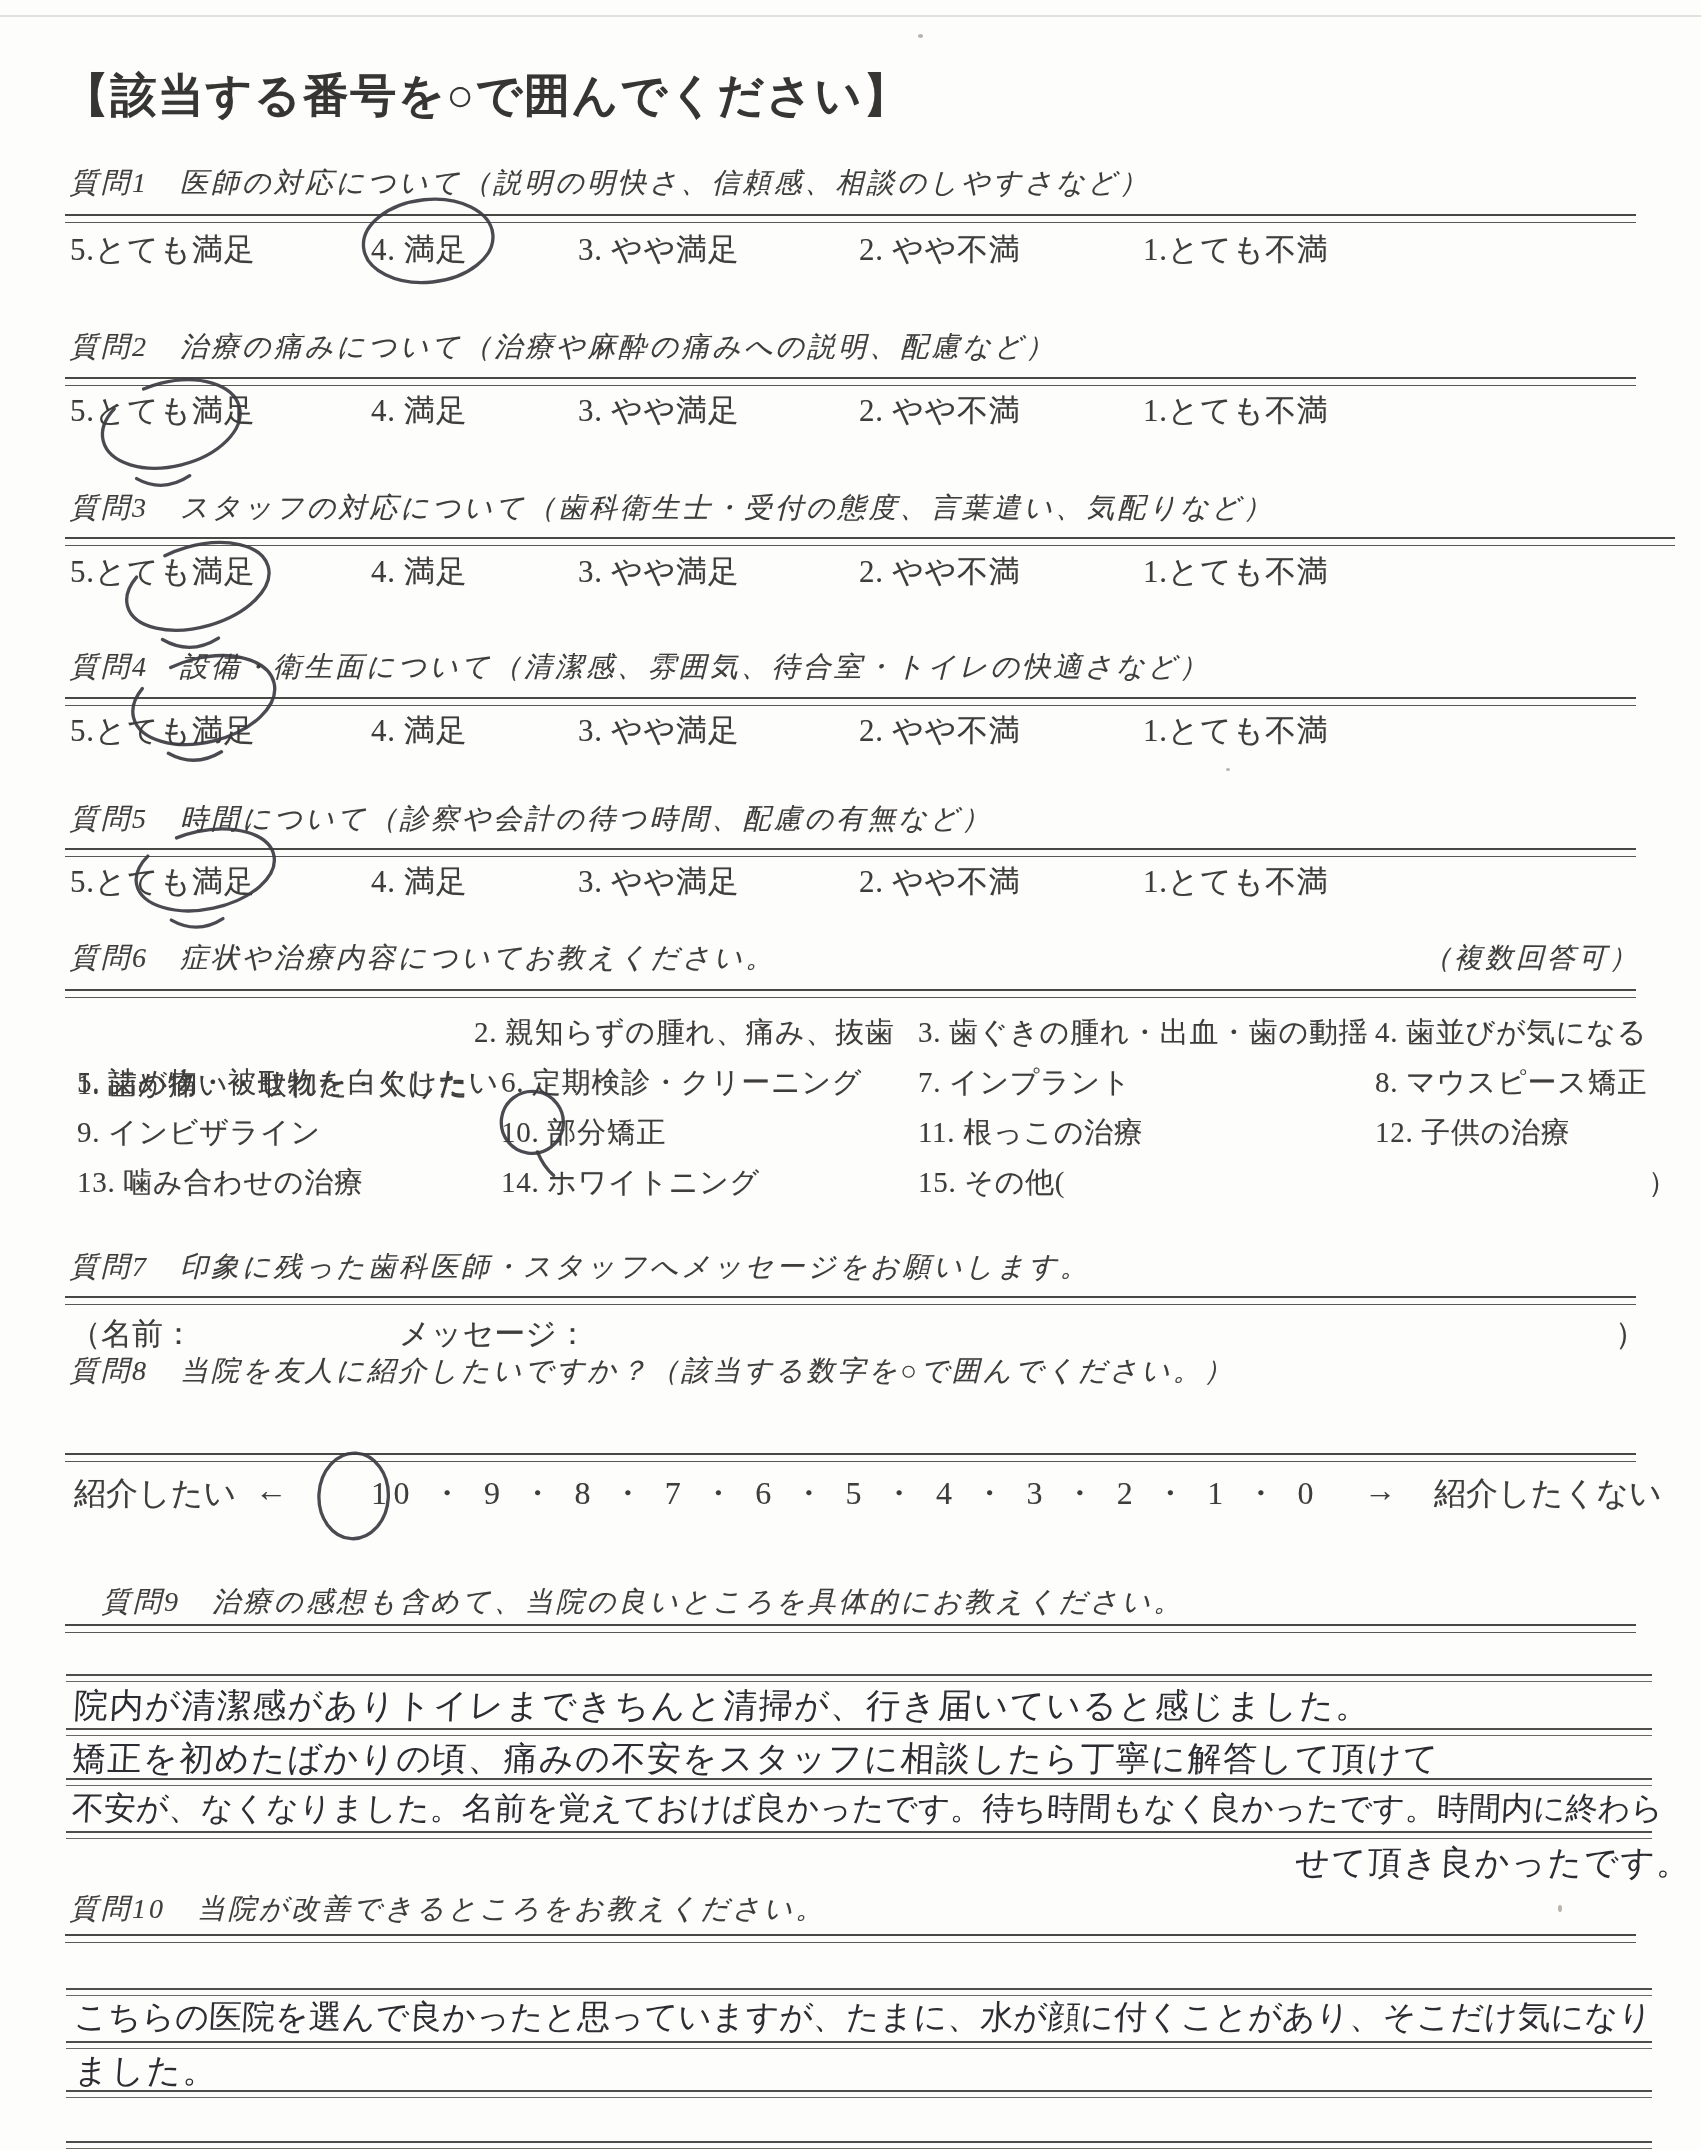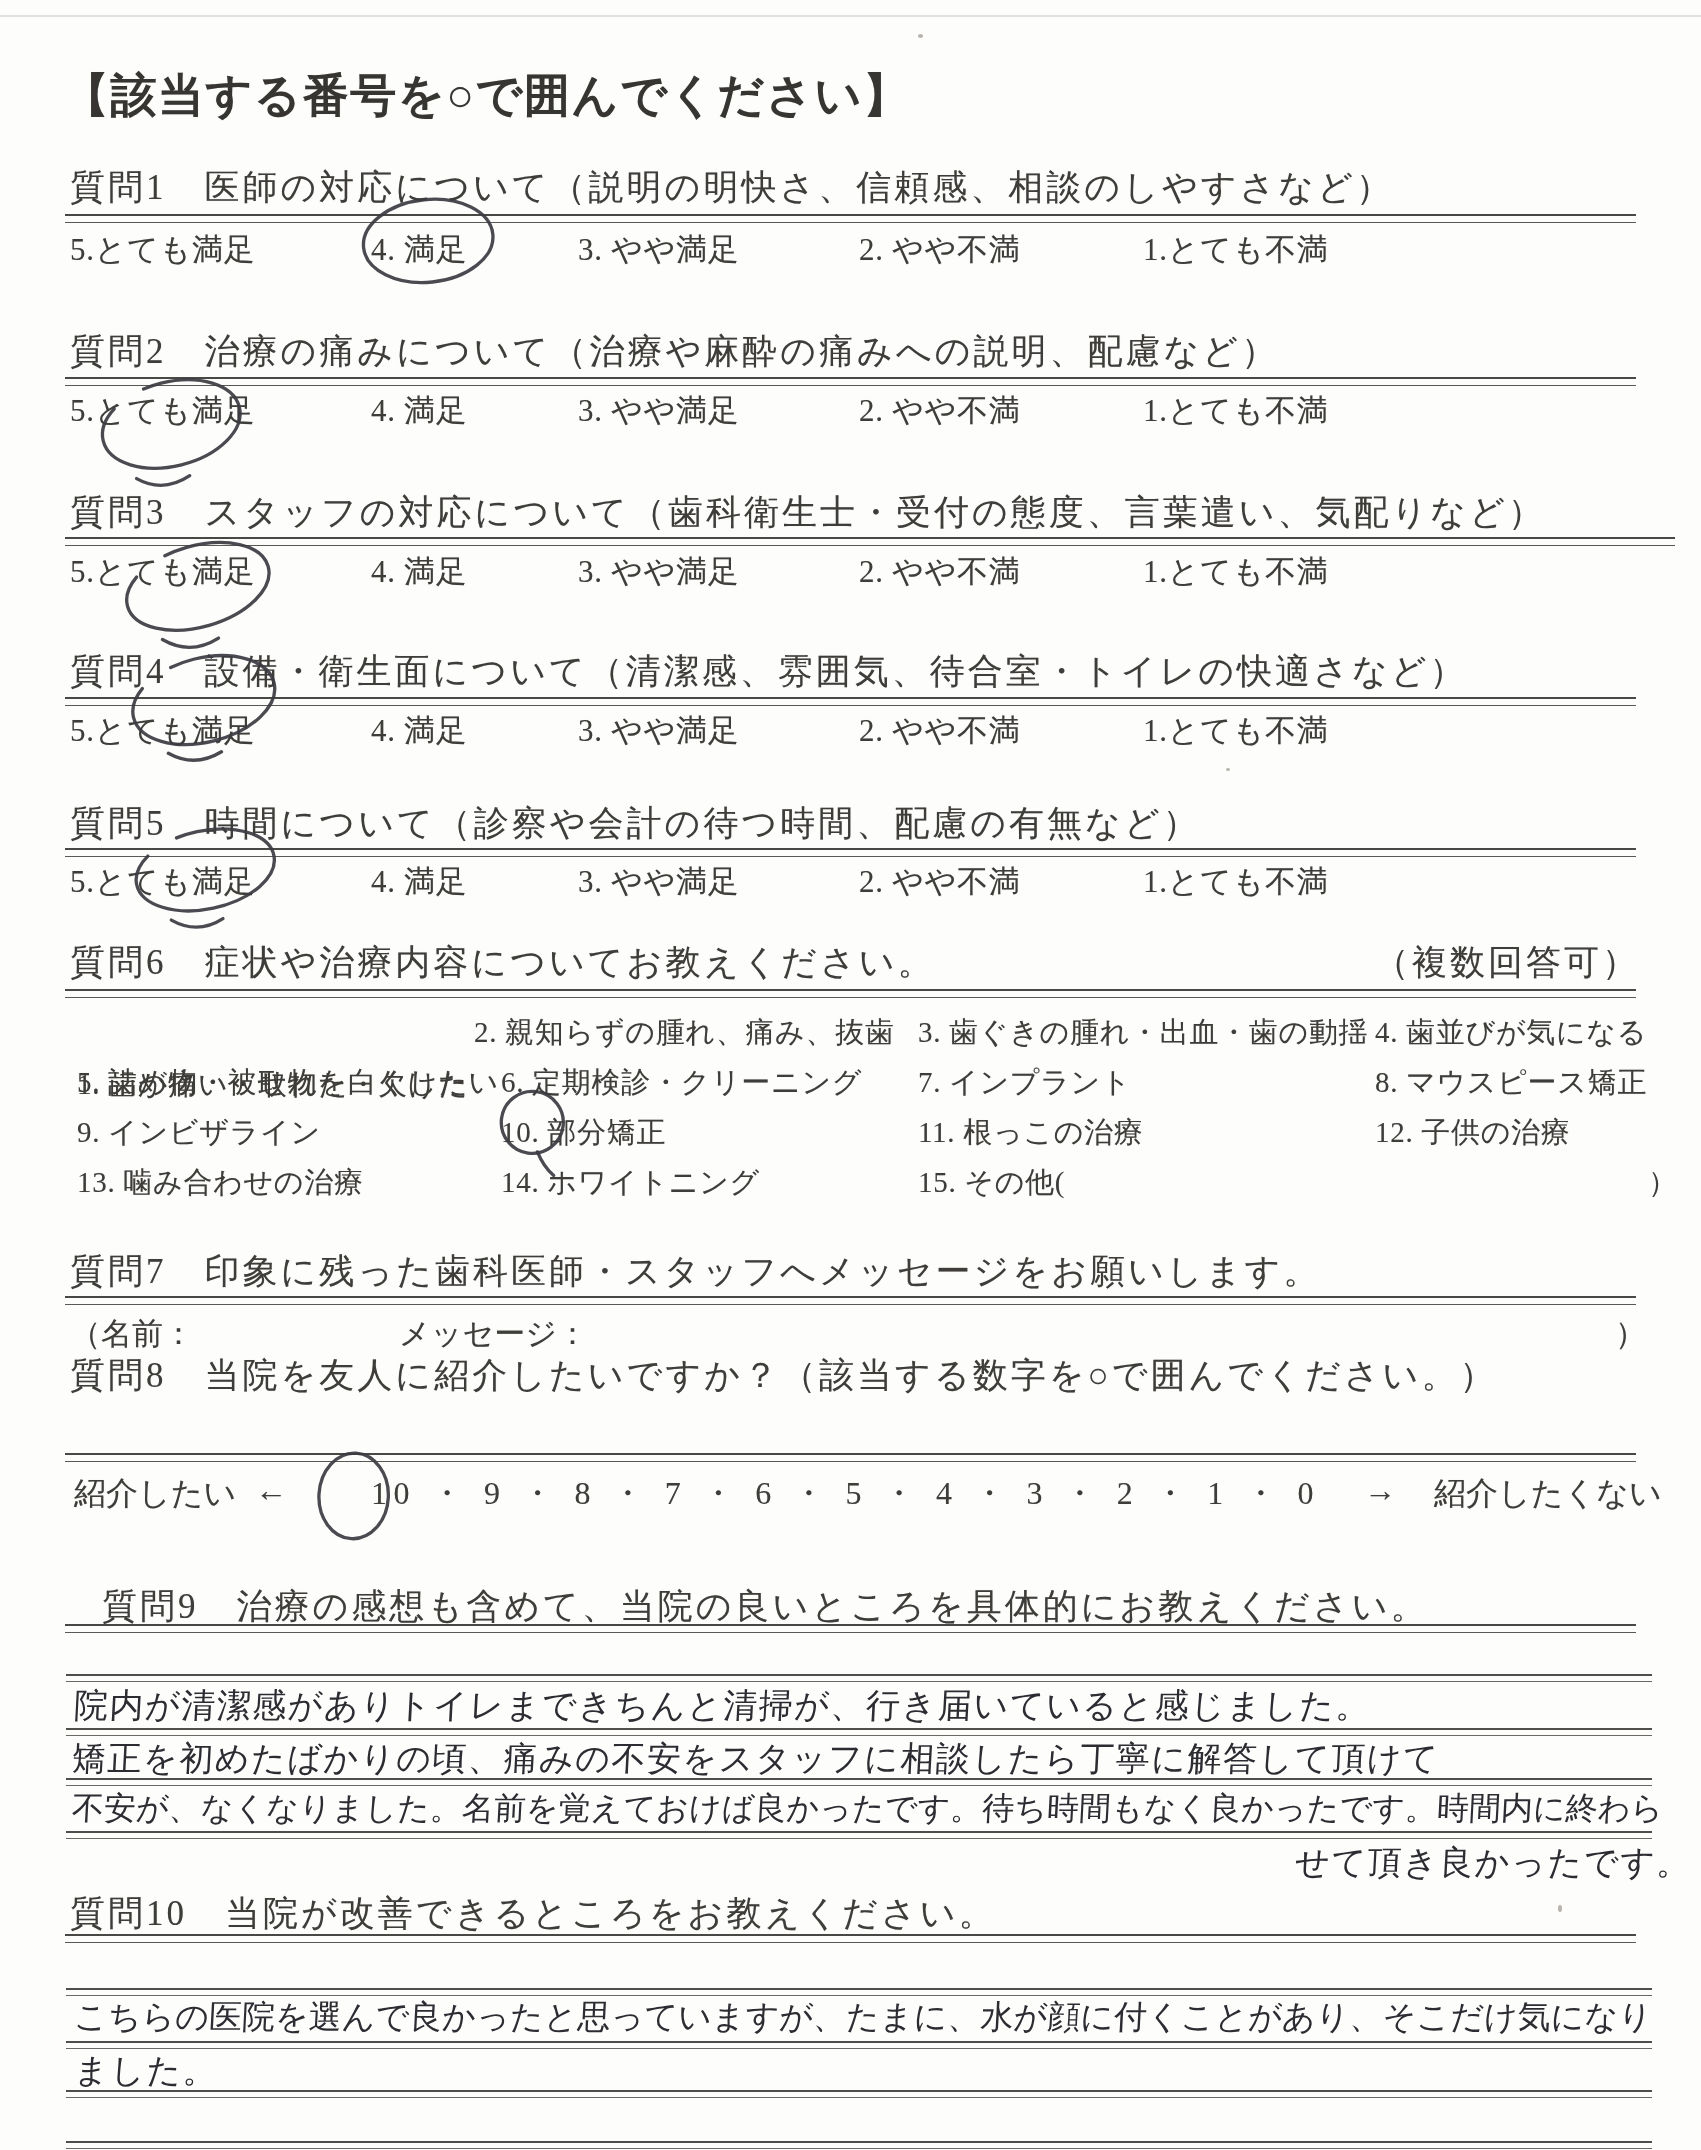--- a/index.html
+++ b/index.html
@@ -1,20 +1,20 @@
 <!DOCTYPE html>
 <html style="font-size:11.8px"><head>
 <meta charset="utf-8">
 <style>
   html,body{margin:0;padding:0;background:#ffffff;}
   .page{position:relative;width:1701px;height:2151px;background:#fdfdfc;overflow:hidden;
         font-family:"Liberation Serif","DejaVu Serif",serif;}
   .print{position:absolute;color:#3e3d3a;text-shadow:0 0 0.7px rgba(60,58,55,.3);white-space:nowrap;}
   .title{font-size:46px;letter-spacing:1.5px;font-weight:600;color:#363532;}
-  .qhead{font-size:35px;letter-spacing:3px;}
+  .qhead{font-size:28px;letter-spacing:3px;font-style:italic;}
   .opt{font-size:31px;letter-spacing:0.7px;}
   .q6item{font-size:29px;letter-spacing:0.7px;}
   .q7field{font-size:31px;}
   .q8txt{font-size:32px;}
   .q8nums{font-size:32px;letter-spacing:6.6px;}
   .dline{position:absolute;left:65px;width:1571px;height:5.9px;border-top:2.2px solid #4a4845;
          border-bottom:1.5px solid #5a5854;background:transparent;}
   .rule{position:absolute;left:66px;width:1586px;height:5.2px;border-top:2.2px solid #504e4a;
         border-bottom:1.5px solid #6b6864;}
   .hw{position:absolute;font-family:"DejaVu Sans","Liberation Sans",sans-serif;color:#2d2c32;

